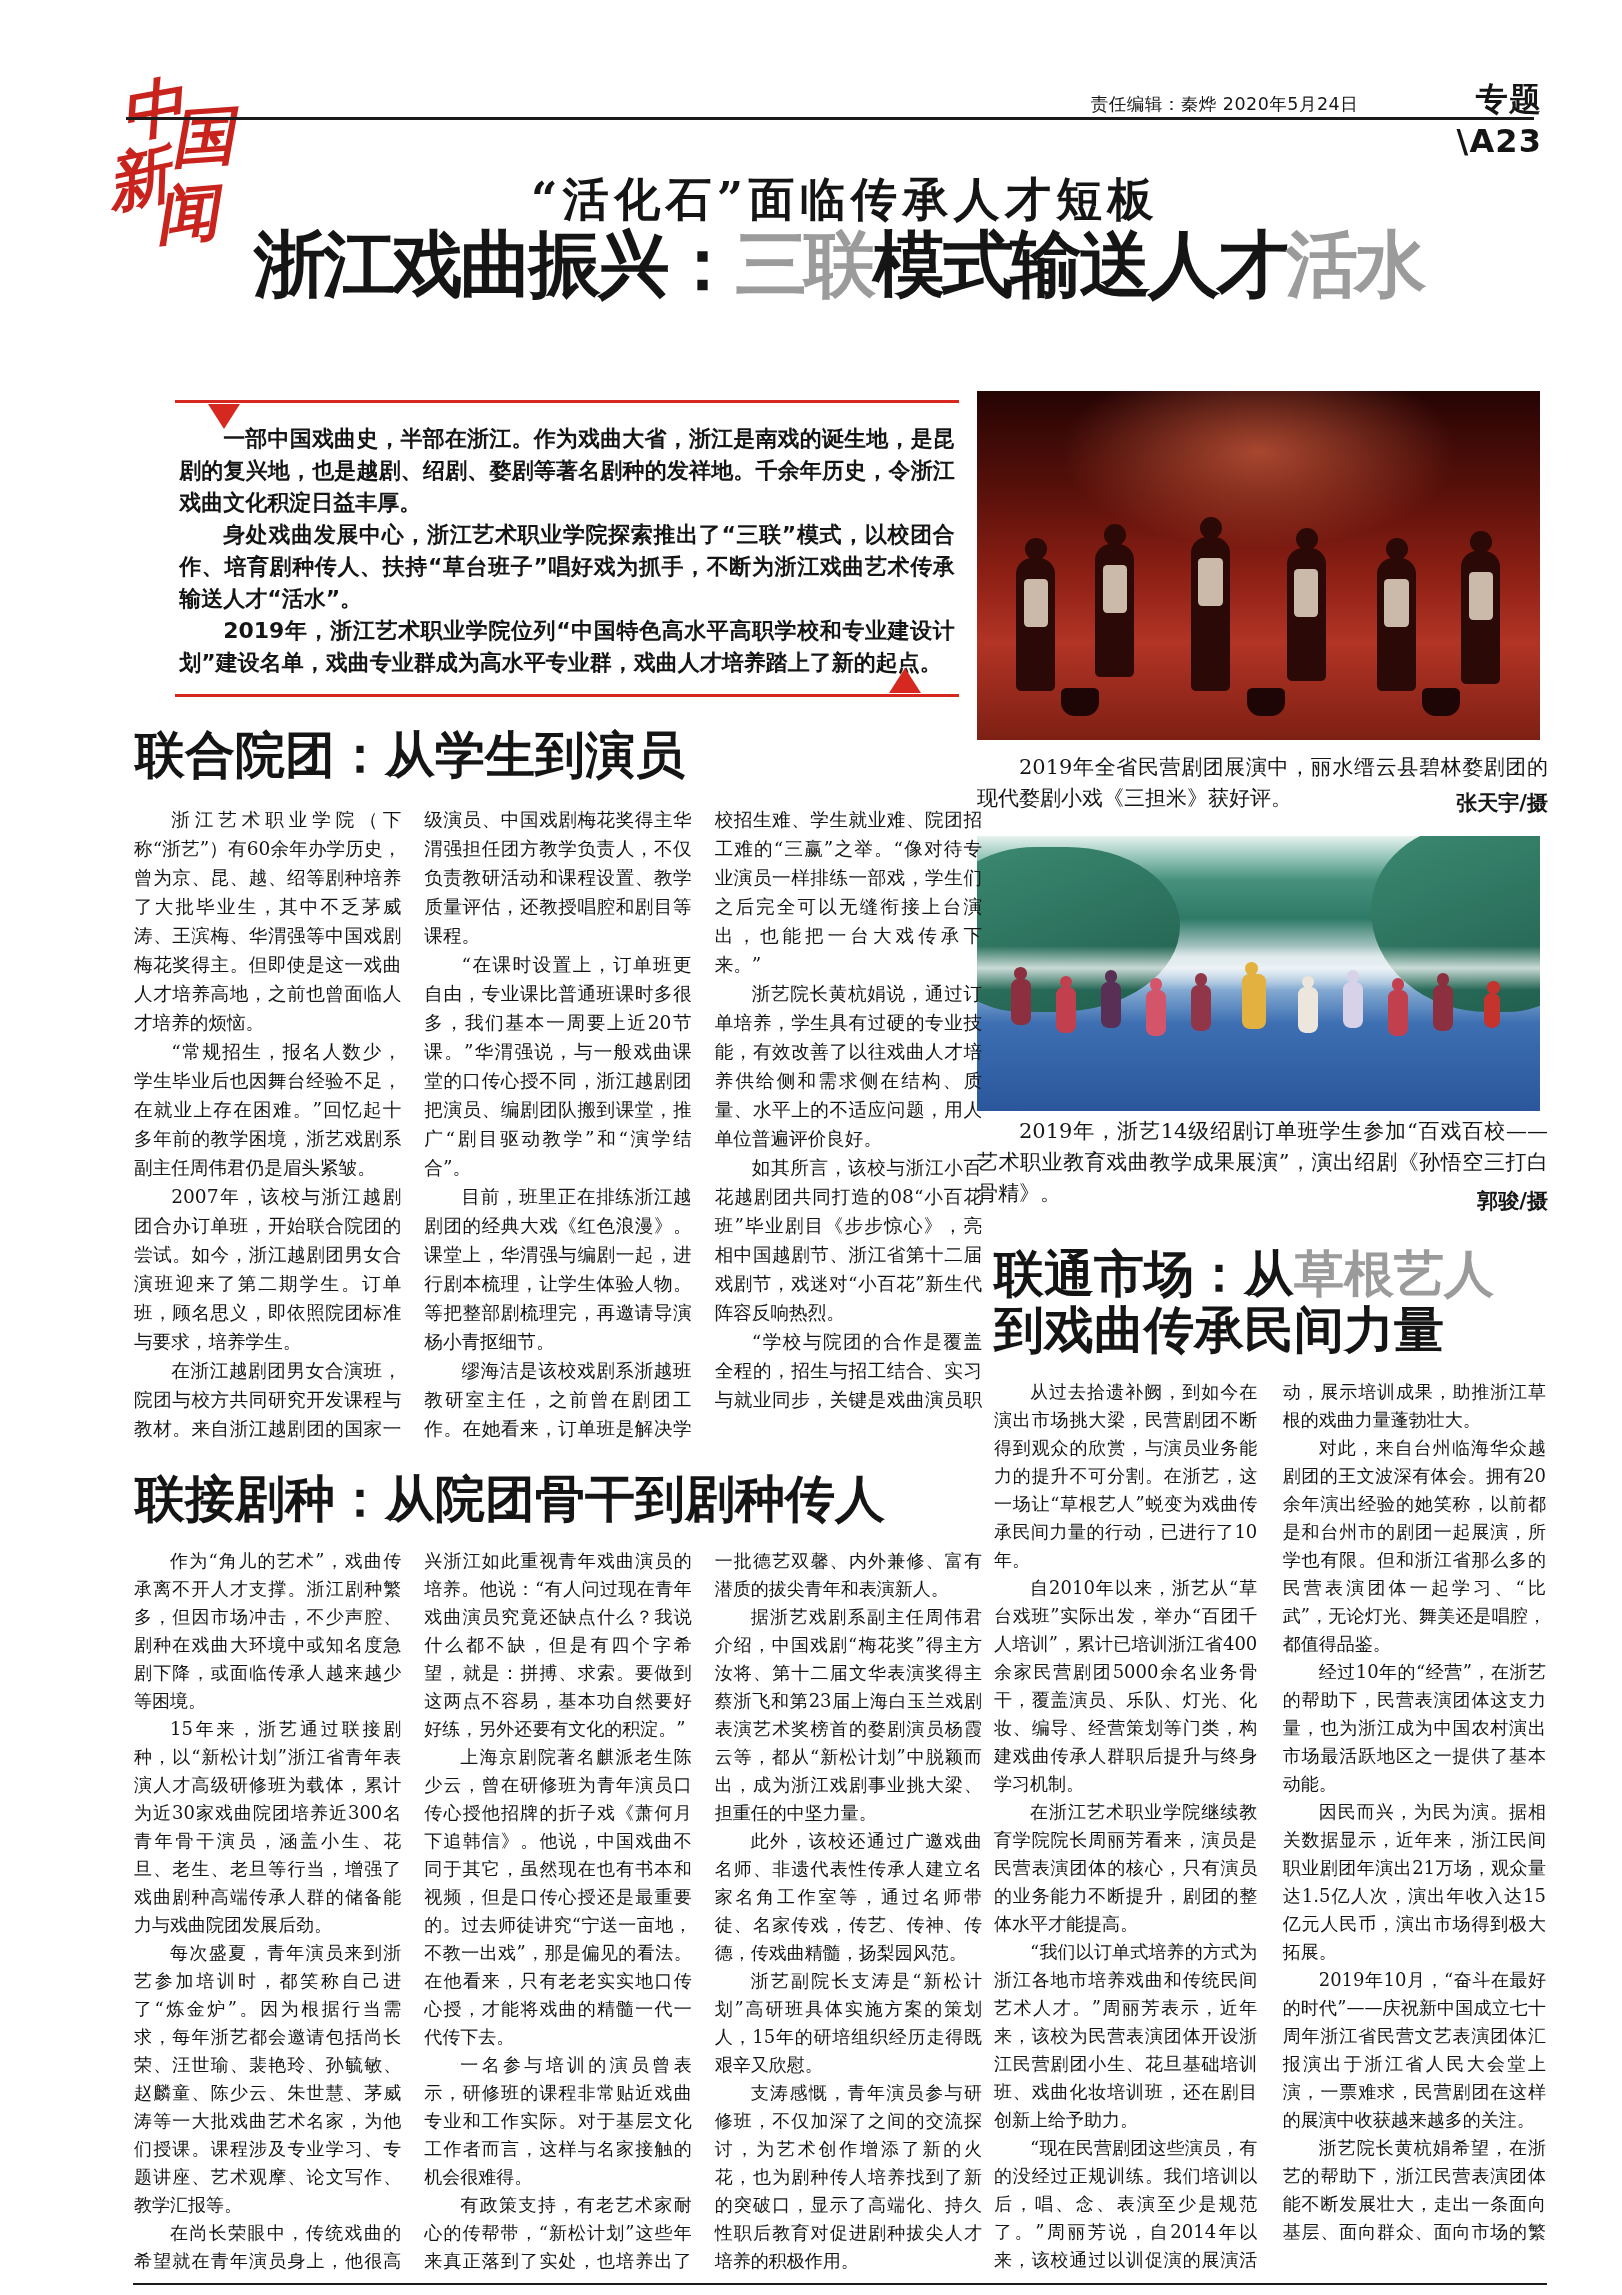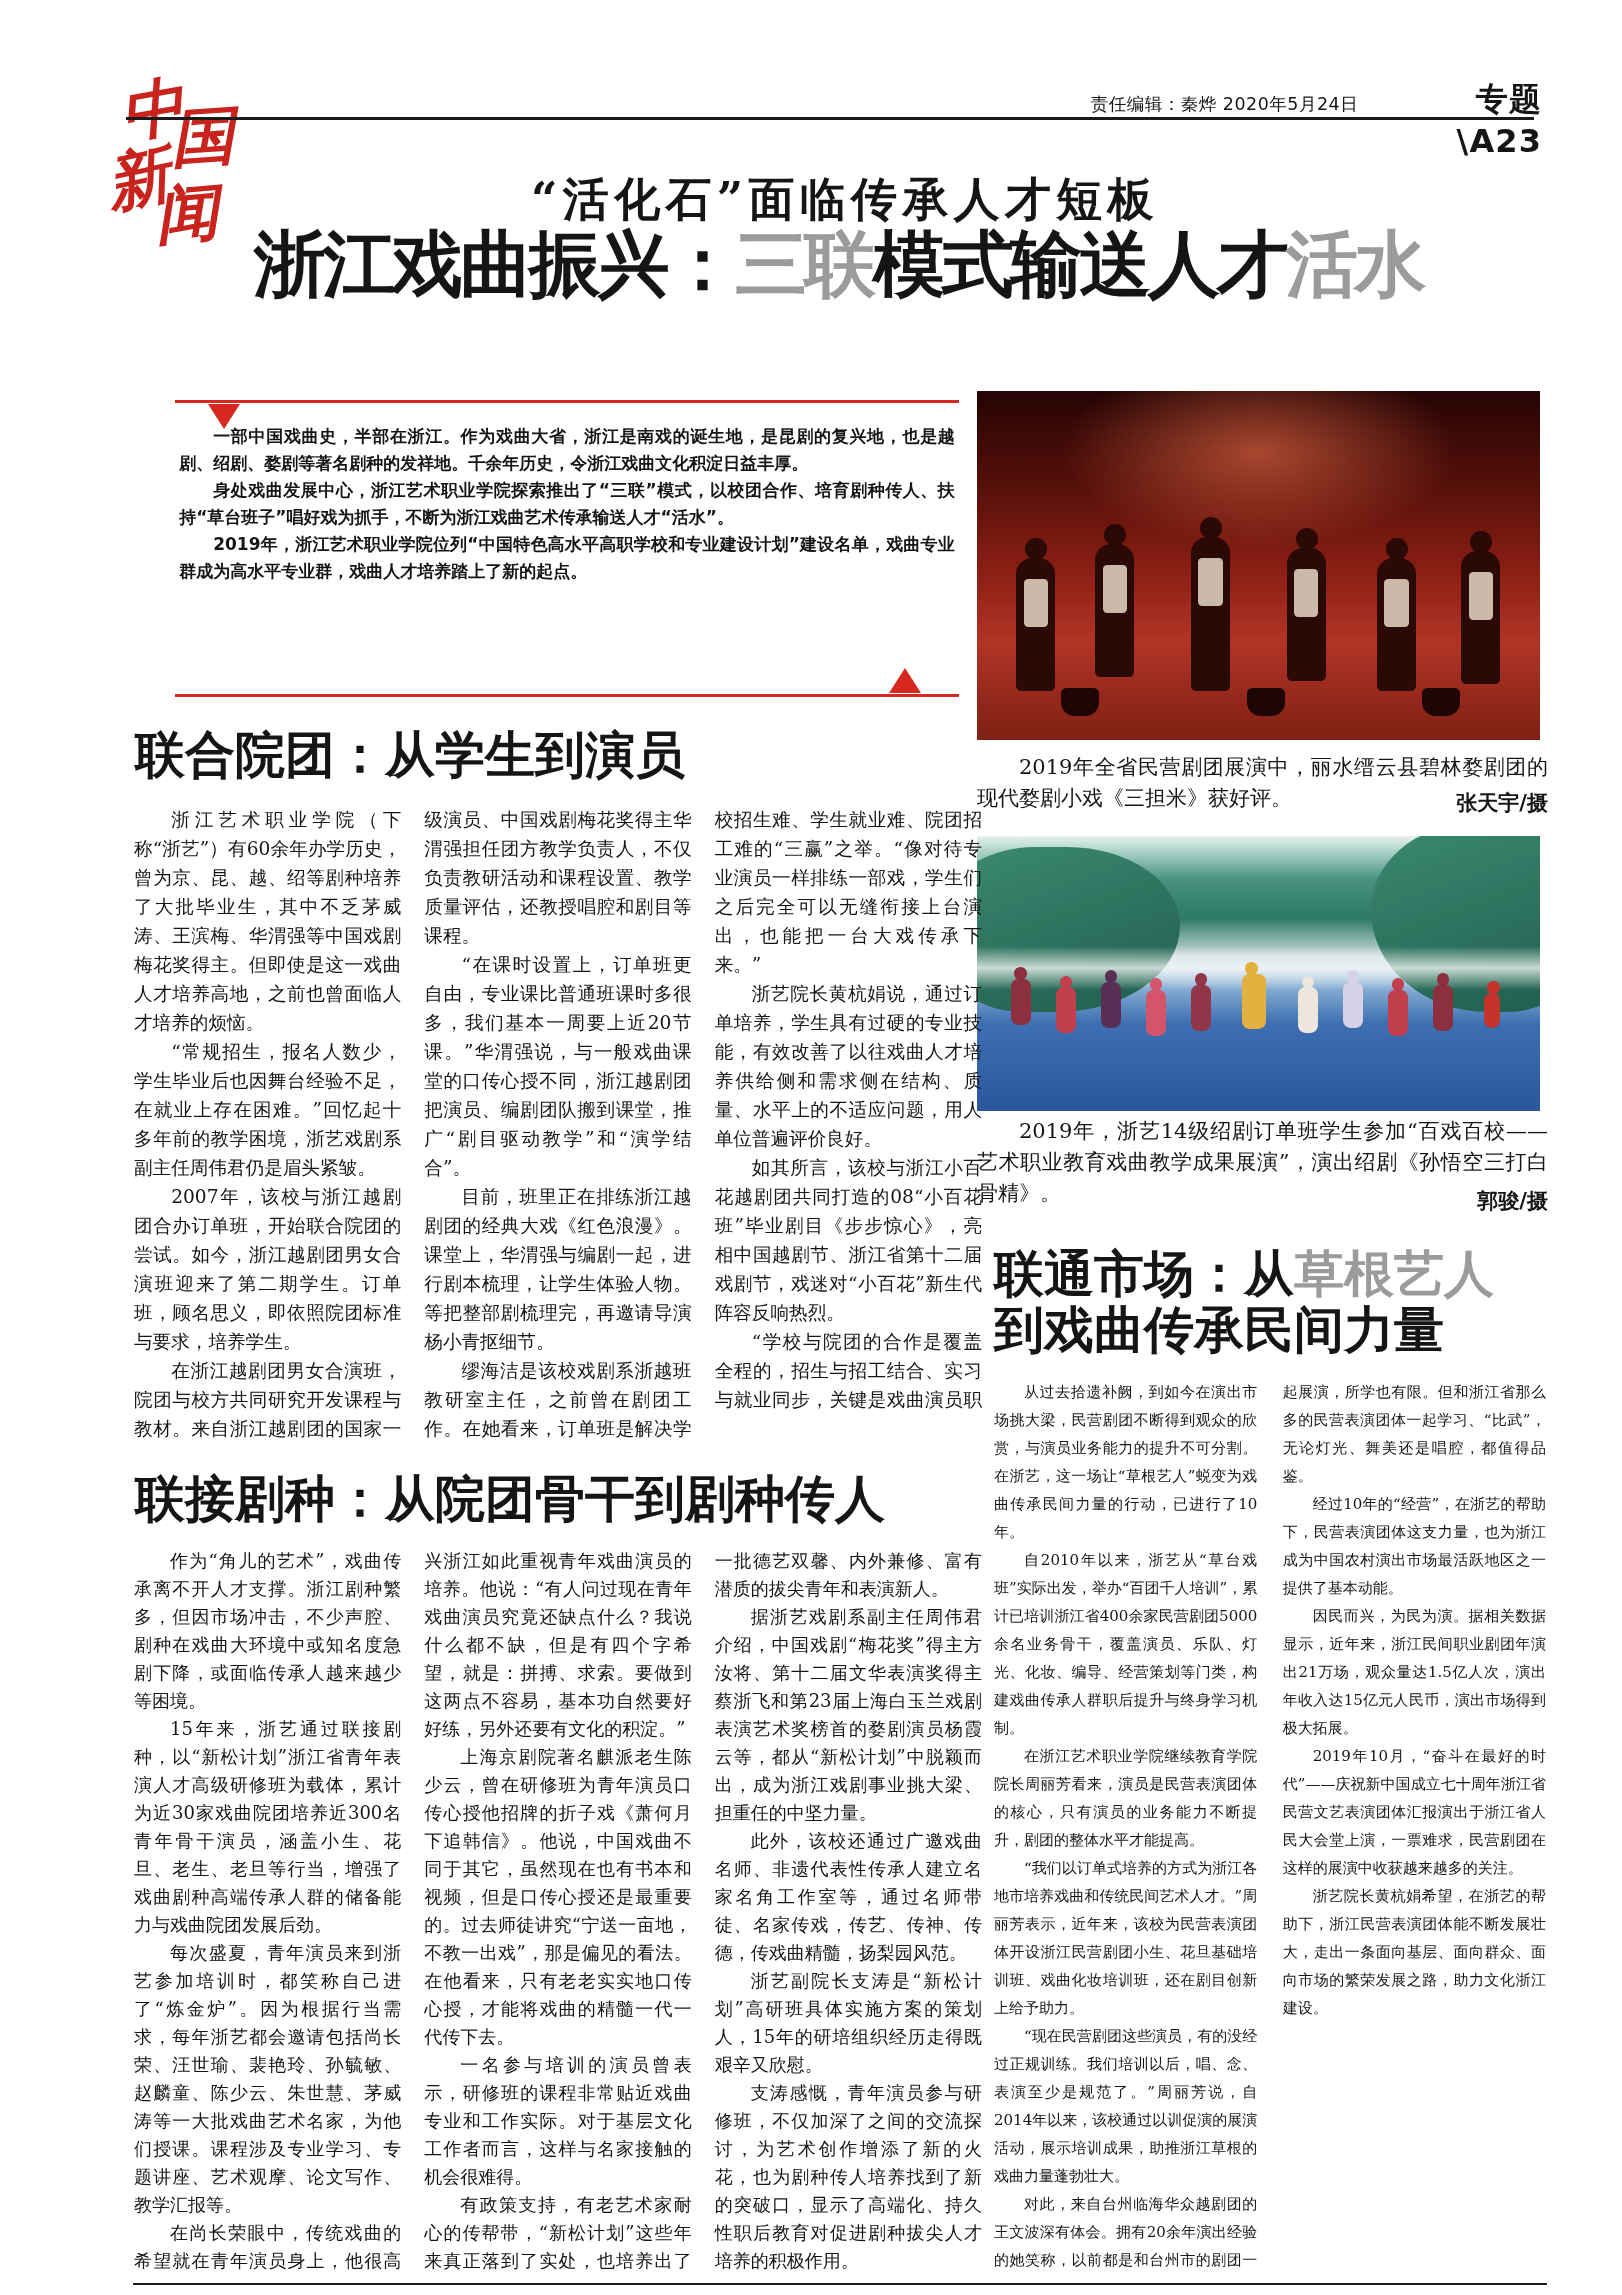--- a/index.html
+++ b/index.html
@@ -26,21 +26,21 @@
   .gray{color:#9b9b9b;}
 
   
   #lead-box{left:175px;top:400px;width:784px;height:297px;}
   .red-rule{position:absolute;left:0;width:100%;height:2.7px;background:#d7281f;}
   #lead-tri-down{position:absolute;left:33px;top:3.7px;width:0;height:0;
       border-left:16px solid transparent;border-right:16px solid transparent;border-top:25.4px solid #d7281f;}
   #lead-tri-up{position:absolute;right:38px;bottom:3.7px;width:0;height:0;
       border-left:16px solid transparent;border-right:16px solid transparent;border-bottom:25.4px solid #d7281f;}
   #lead-text{position:absolute;left:4.2px;right:4.2px;top:23px;font-family:"DejaVu Sans","Liberation Sans",sans-serif;
-      font-weight:600;font-size:17px;line-height:27px;}
+      font-weight:600;font-size:22px;line-height:32px;}
   #lead-text .para{text-indent:2em;margin:0;text-align:justify;}
 
   
   .photo{overflow:hidden;}
   #photo1{left:977px;top:391px;width:563px;height:349px;
       background:linear-gradient(180deg,#250404 0%,#57100a 28%,#8c1f14 52%,#b23425 72%,#7e2014 100%);}
   #photo1 .glow{position:absolute;left:15%;top:-10%;width:70%;height:55%;
       background:radial-gradient(closest-side,rgba(250,120,80,.55),rgba(250,120,80,0));}
   .fig1{position:absolute;bottom:14%;width:39px;height:133px;background:#2a0907;border-radius:16px 16px 5.3px 5.3px;}
   .fig1::before{content:"";position:absolute;left:9px;top:-20px;width:22px;height:22px;border-radius:50%;background:#2a0907;}
@@ -69,21 +69,21 @@
   #sec1-title{left:135px;top:727px;width:901px;}
   #sec2-title{left:135px;top:1471px;width:928px;}
   #sec3-title{left:994px;top:1246px;width:562px;}
   .body-cols{column-fill:auto;overflow:hidden;text-align:justify;}
   .body-cols .para{text-indent:2em;margin:0;}
   #sec1-body{left:134px;top:805px;width:848px;height:666px;column-count:3;column-gap:23px;
       font-size:18.6px;line-height:29px;}
   #sec2-body{left:134px;top:1547px;width:848px;height:736px;column-count:3;column-gap:23px;
       font-size:18px;line-height:28px;}
   #sec3-body{left:994px;top:1378px;width:552px;height:904px;column-count:2;column-gap:25.4px;
-      font-size:15px;line-height:28px;}
+      font-size:18px;line-height:28px;}
 
   #bottom-rule{left:133px;top:2283px;width:1414px;height:2.1px;background:#1a1a1a;}
 </style>
 </head>
 <body>
 
 <div id="page">
 
   <div id="masthead" class="abs"><span class="char">中</span><span class="char">国</span><span class="char">新</span><span class="char">闻</span></div>
   <div id="header-rule" class="abs"></div>

